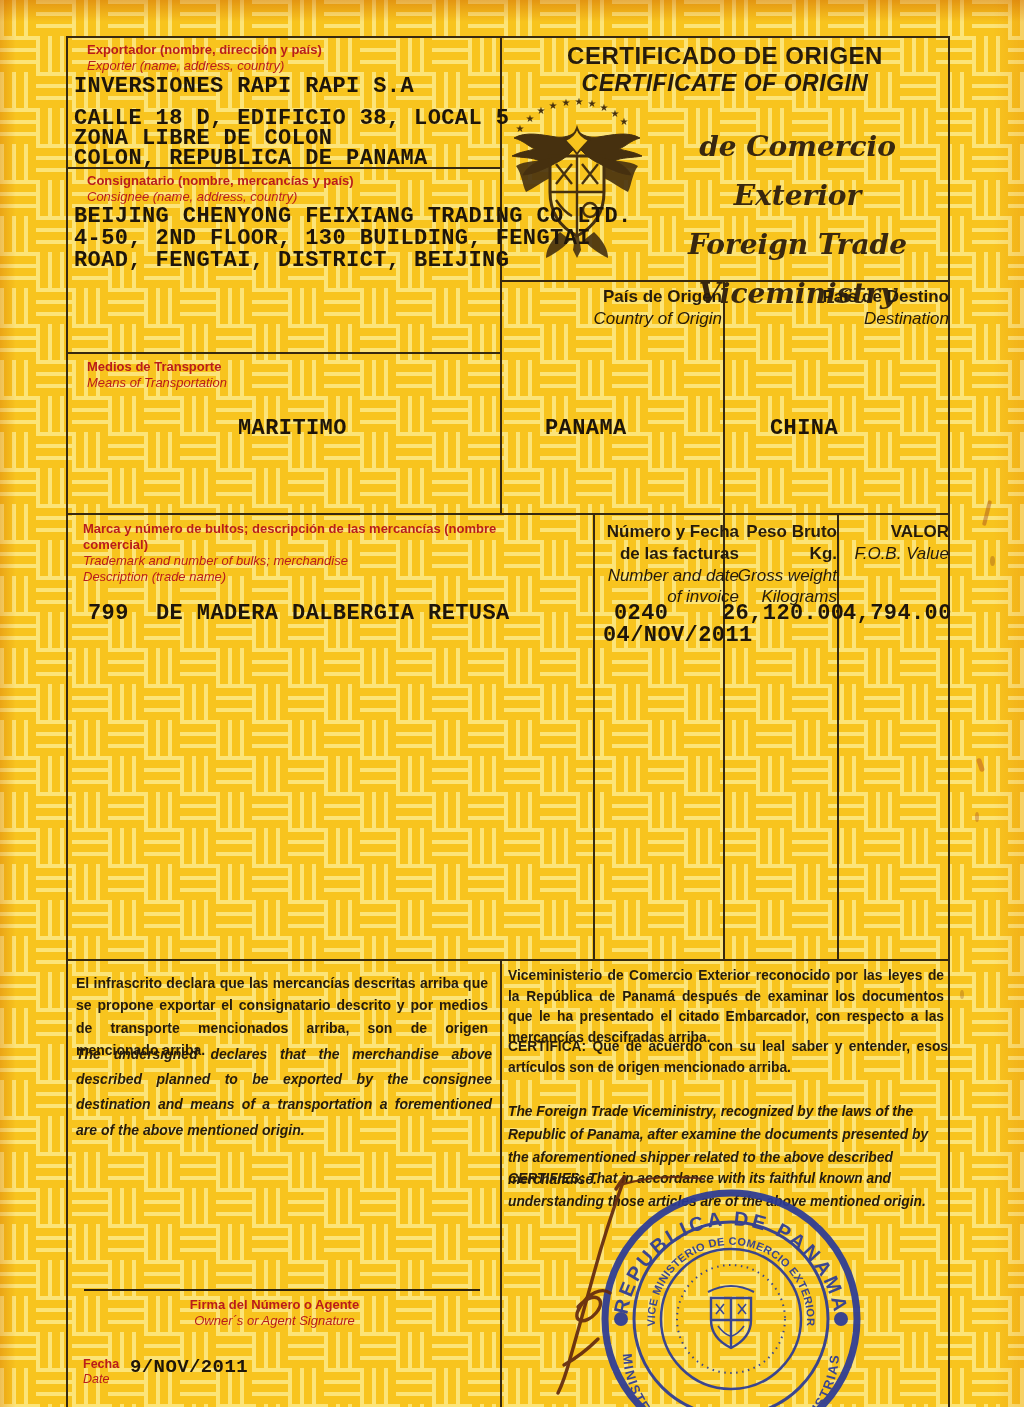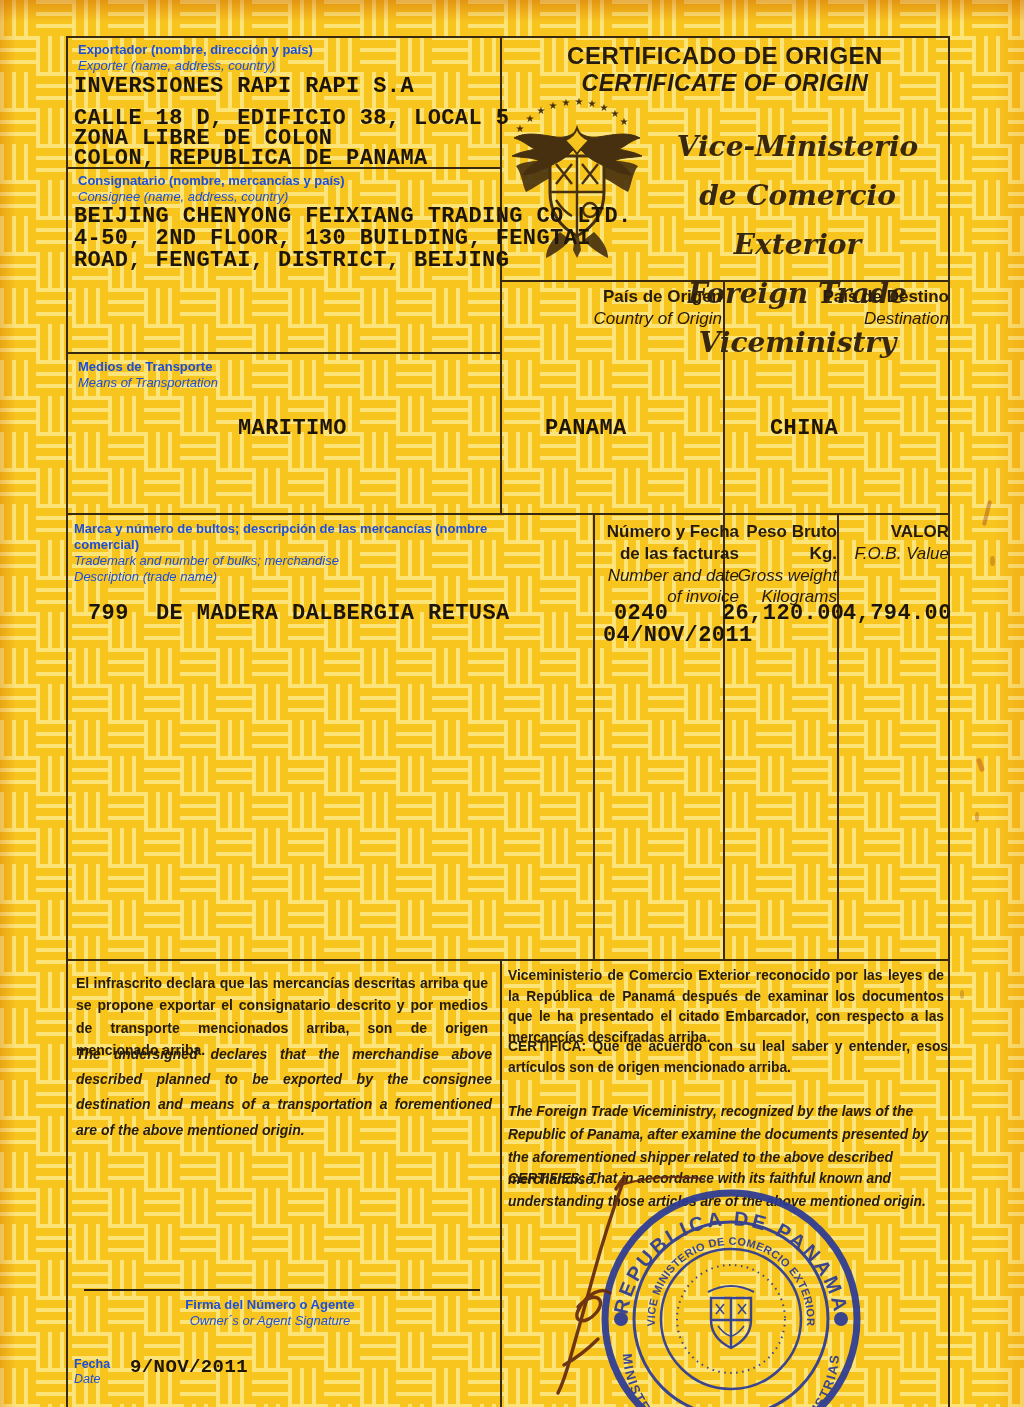--- a/index.html
+++ b/index.html
@@ -27,21 +27,21 @@
     -webkit-mask-size:72px 72px; mask-size:72px 72px;
   }
   .shade{position:absolute; inset:0; z-index:2; pointer-events:none; mix-blend-mode:multiply;
     background:
       linear-gradient(180deg, rgba(205,110,0,.42), rgba(205,110,0,0) 22px),
       linear-gradient(90deg, rgba(210,120,10,.30), rgba(210,120,10,0) 16px),
       linear-gradient(270deg, rgba(225,140,30,.20), rgba(225,140,30,0) 30px);
   }
   .ln{position:absolute; background:#38290f; z-index:3;}
   .abs{position:absolute; z-index:4;}
-  .lab{font-size:13px; line-height:1.22; font-weight:600; color:#1d4ed8;}
+  .lab{font-size:13px; line-height:1.22; font-weight:600; color:#b91c1c;margin-left:9px;}
   .lab .en{font-style:italic; font-weight:500; display:block;}
   .typed{font-family:"Liberation Mono","DejaVu Sans Mono",monospace; font-weight:700;
          font-size:22px; color:#1e150a; white-space:pre; letter-spacing:.4px;}
   .ctr{text-align:center;}
   .title1{font-size:24px; font-weight:700; letter-spacing:.5px;}
   .title2{font-size:23px; font-weight:700; font-style:italic; letter-spacing:.5px;}
   .script{font-family:"DejaVu Serif", serif; font-style:italic; font-weight:700;
           font-size:28px; line-height:49px; color:#38270f; text-align:center;}
   .para-es{font-size:14px; line-height:1.6; font-weight:600; text-align:justify;}
   .para-en{font-size:14px; line-height:1.8; font-weight:600; font-style:italic; text-align:justify;}
@@ -107,21 +107,20 @@
     <g fill="#46300f" stroke="none" opacity=".9">
       <path d="M48 60 C36 64 24 62 14 68 C20 76 20 86 24 94 C32 90 40 84 48 80 Z"></path>
       <path d="M102 60 C114 64 126 62 136 68 C130 76 130 86 126 94 C118 90 110 84 102 80 Z"></path>
       <path d="M58 134 C50 142 44 150 44 160 C52 156 62 150 68 142 Z"></path>
       <path d="M92 134 C100 142 106 150 106 160 C98 156 88 150 82 142 Z"></path>
       <path d="M73 138 h4 l2 14 l-4 8 l-4 -8 Z"></path>
     </g>
   </svg>
 
   <div class="abs script" style="left:645px;top:122px;width:305px">
-    <div>Vice-Ministerio</div>
     <div>de Comercio Exterior</div>
     <div>Foreign Trade Viceministry</div>
   </div>
 
   <div class="abs lab" style="left:78px;top:42px">
     <span>Exportador (nombre, dirección y país)</span>
     <span class="en">Exporter (name, address, country)</span>
   </div>
   <div class="abs typed" style="left:74px;top:74px">INVERSIONES RAPI RAPI S.A</div>
   <div class="abs typed" style="left:74px;top:106px">CALLE 18 D, EDIFICIO 38, LOCAL 5</div>

